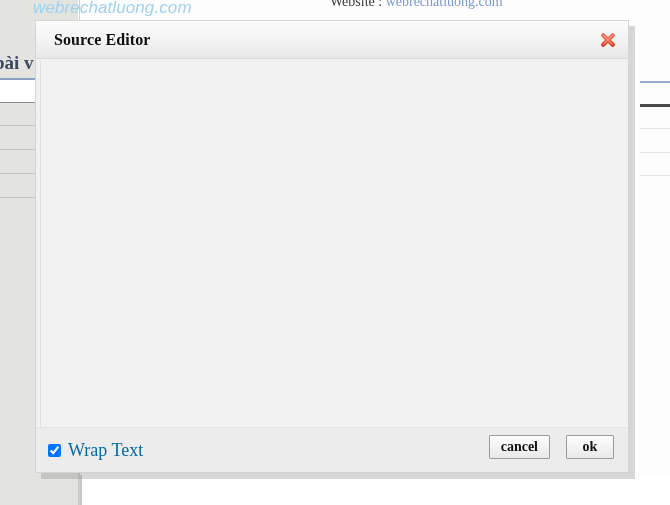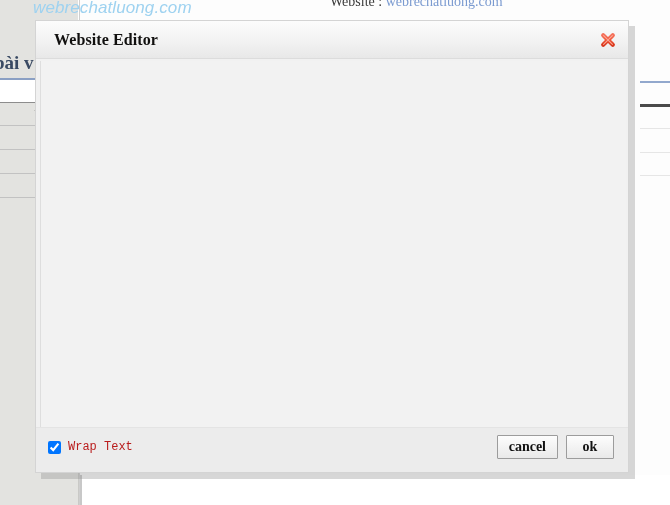--- a/index.html
+++ b/index.html
@@ -237,32 +237,32 @@
     align-items: center;
     gap: 7px;
   }
   .wrap-checkbox {
     width: 13px;
     height: 13px;
     margin: 0;
     cursor: pointer;
   }
   .wrap-label {
-    font-family: Liberation Mono, monospace;
-    font-size: 12px;
-    color: #b91c1c;
+    font-family: Liberation Serif, serif;
+    font-size: 18px;
+    color: #0369a1;
     cursor: pointer;
   }
 
   .btn-group {
     position: absolute;
     right: 14px;
     top: 7px;
     display: flex;
-    gap: 8px;
+    gap: 16px;
     justify-content: center;
   }
   .dlg-btn {
     min-width: 48px;
     height: 24px;
     padding: 0 11px;
     background: linear-gradient(to bottom, #fdfdfd 0%, #f3f3f3 50%, #e9e9e9 100%);
     border: 1px solid #9c9c9c;
     border-radius: 1px;
     font-family: "Liberation Serif", serif;
@@ -303,21 +303,21 @@
   <div class="bg-rule light l1"></div>
   <div class="bg-rule light l2"></div>
   <div class="bg-rule light l3"></div>
 
   <div class="watermark">webrechatluong.com</div>
 </div>
 
 <div id="source-editor-dialog">
 
   <div class="dlg-titlebar">
-    <div class="dlg-title">Website Editor</div>
+    <div class="dlg-title">Source Editor</div>
 
     <button class="dlg-close" aria-label="close">
       <svg width="18" height="18" viewBox="0 0 18 18">
         <defs>
           <linearGradient id="xg" x1="0" y1="0" x2="0" y2="1">
             <stop offset="0%" stop-color="#f4705a"></stop>
             <stop offset="50%" stop-color="#ef5438"></stop>
             <stop offset="100%" stop-color="#d8371c"></stop>
           </linearGradient>
         </defs>

